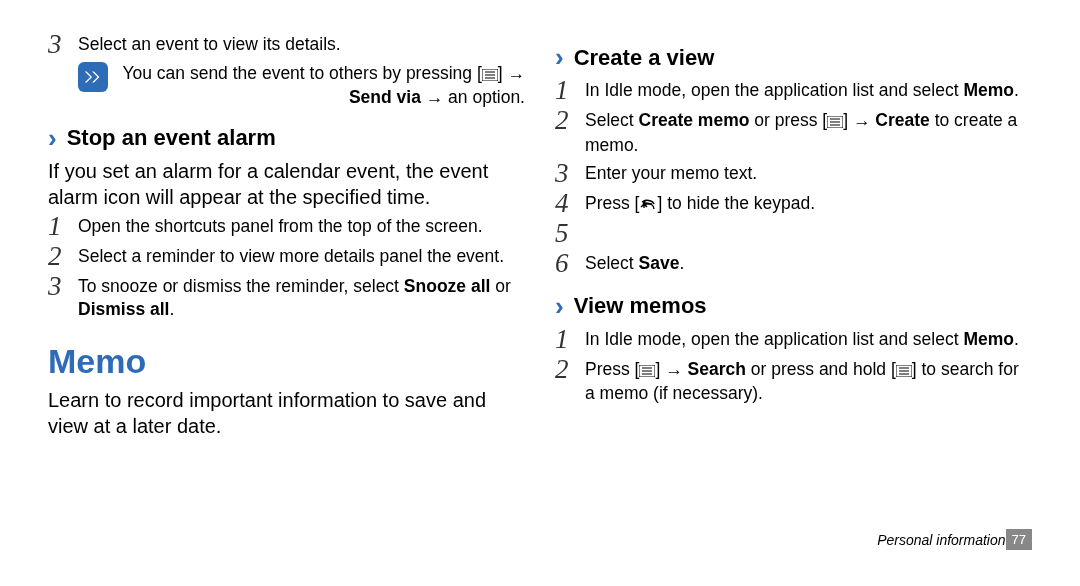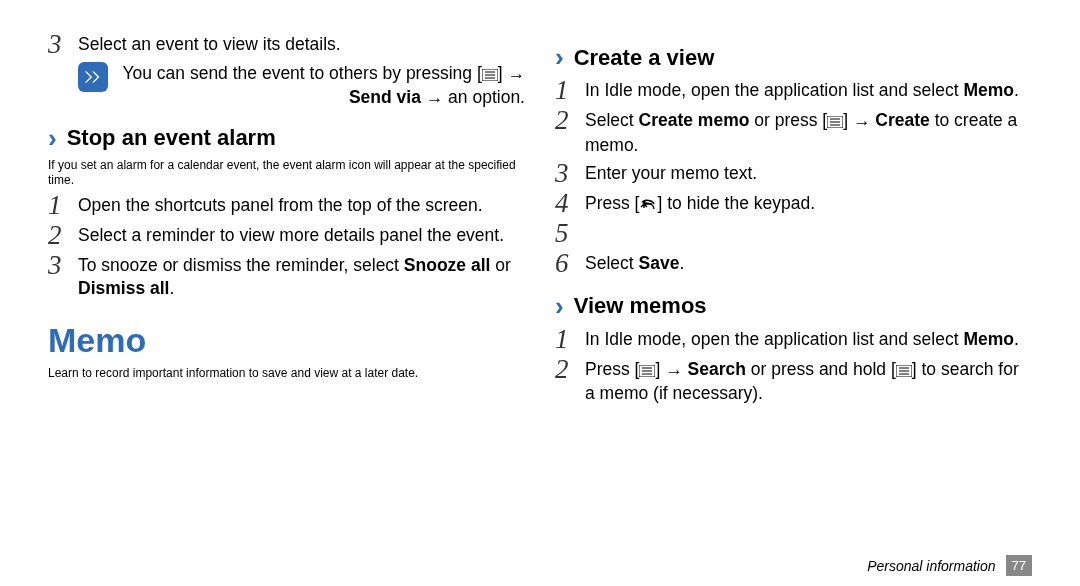--- a/index.html
+++ b/index.html
@@ -40,21 +40,21 @@
     align-items: center;
   }
   .chevron {
     color: #2e6cb7;
     font-size: 26px;
     font-weight: 700;
     margin-right: 10px;
     display: inline-block;
   }
   .body {
-    font-size: 12px;
+    font-size: 20px;
     line-height: 1.3;
     margin: 2px 0;
   }
   .step-row {
     display: flex;
     flex-direction: row;
     align-items: flex-start;
     margin: 3px 0;
   }
   .step-num {
@@ -95,27 +95,27 @@
     font-size: 17.5px;
     line-height: 1.28;
     padding-top: 0;
   }
   .menu-icon {
     display: inline-block;
     vertical-align: -2px;
   }
   .footer {
     position: absolute;
-    bottom: 10px;
+    bottom: 36px;
     right: 48px;
     font-size: 14px;
     font-style: italic;
     display: flex;
     align-items: center;
-    gap: 10px;
+    gap: 0;
     justify-content: center;
   }
   .pagenum {
     font-style: normal;
     background: #888;
     color: #fff;
     padding: 3px 6px;
     font-size: 13px;
   }
 </style>

